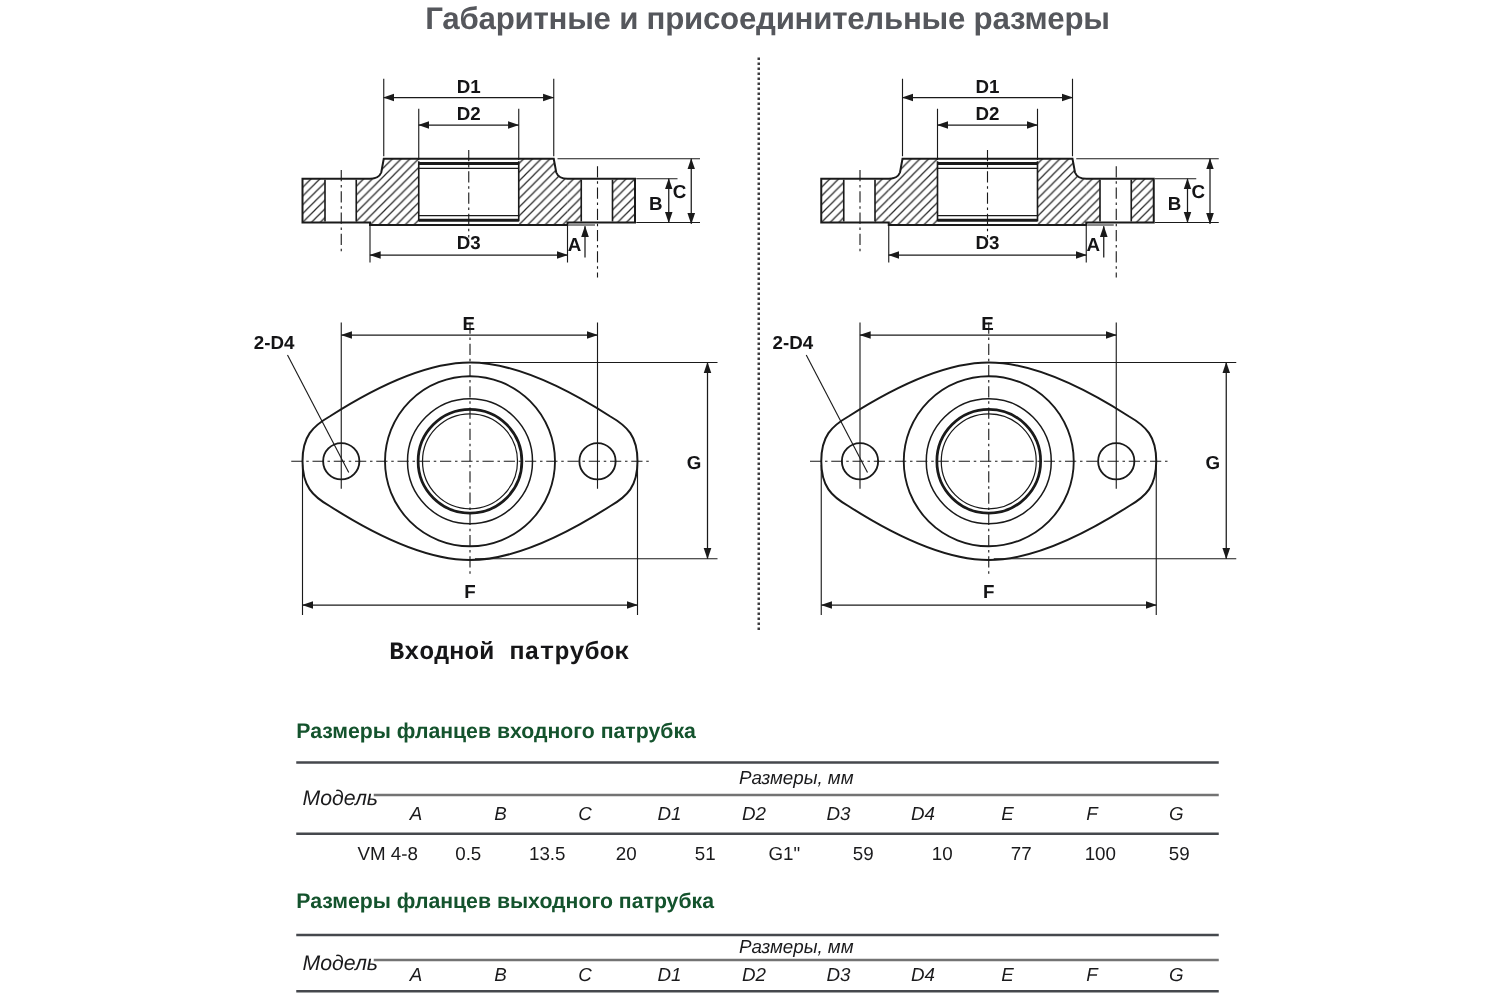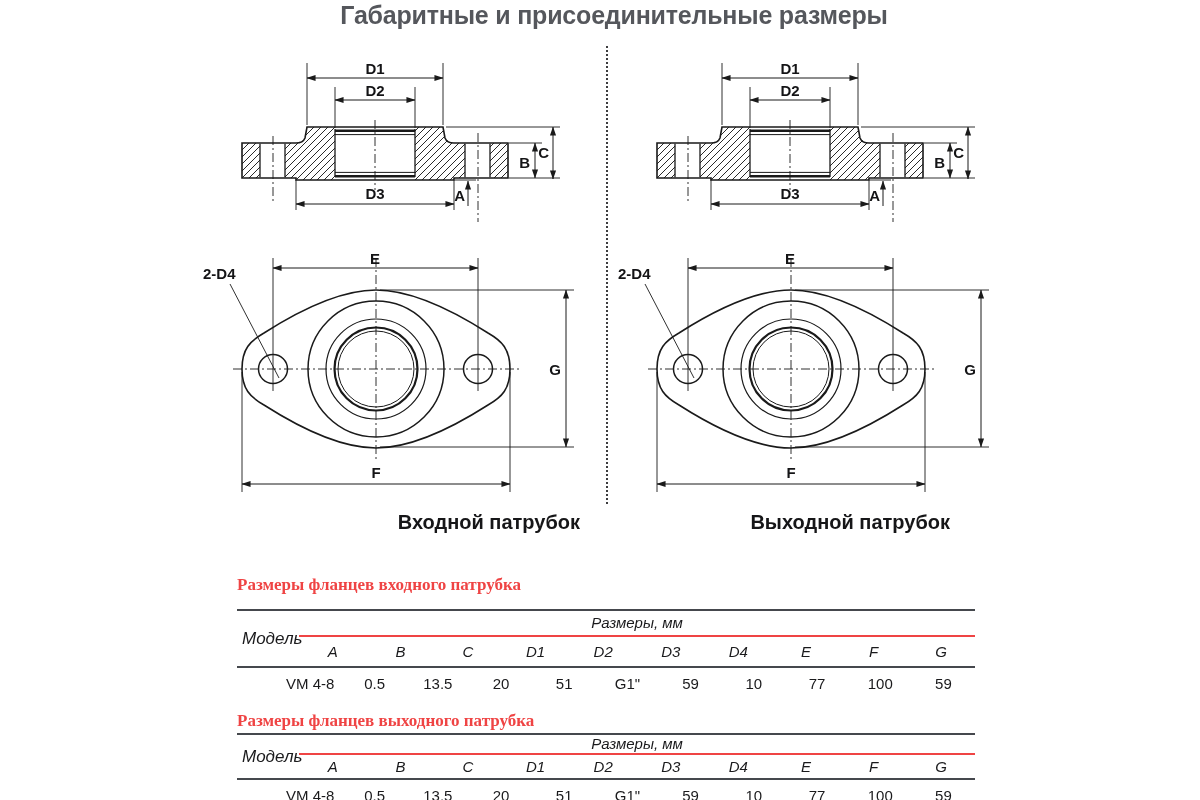--- a/index.html
+++ b/index.html
@@ -4,31 +4,31 @@
 <style>
   html,body{margin:0;padding:0;background:#fff;}
   .page{position:relative;width:1200px;height:800px;background:#fff;overflow:hidden;
         font-family:"Liberation Sans",sans-serif;color:#1a1a1c;padding-left:28px;}
   .title{position:absolute;left:0;right:0;top:1px;text-align:center;
          font-size:25px;font-weight:bold;letter-spacing:-0.2px;color:#55575c;}
   .diagram{position:absolute;top:45px;}
   .diagram.left{left:195px;}
   .diagram.right{left:610px;}
   .divider{position:absolute;left:606px;top:46px;height:458px;width:0;border-left:2px dotted #3c3c3e;}
-  .caption{position:absolute;top:511px;font-size:20px;font-weight:bold;text-align:right;color:#161618;}
+  .caption{position:absolute;top:511px;font-size:20px;font-weight:bold;text-align:center;color:#161618;font-family:Liberation Mono, monospace;}
   .caption.left{left:235px;width:345px;}
   .caption.right{left:650px;width:300px;}
   .tables{position:absolute;left:237px;top:575px;width:738px;}
-  .tbl-heading{font-size:17px;font-weight:bold;color:#ef4444;height:20px;line-height:20px;margin:0 0 14px 0;font-family:Liberation Serif, serif;}
-  .tbl-heading.second{margin-top:12px;margin-bottom:2px;}
+  .tbl-heading{font-size:17px;font-weight:bold;color:#14532d;height:20px;line-height:20px;margin:0 0 14px 0;}
+  .tbl-heading.second{margin-top:12px;margin-bottom:16px;}
   .tbl{border-top:2.5px solid #45484d;}
   .tbl-head{display:flex;border-bottom:2px solid #45484d;}
   .model-col{width:62px;display:flex;align-items:center;font-style:italic;font-size:17px;padding-left:5px;box-sizing:border-box;}
   .sizes-col{flex:1;}
-  .sizes-label{height:24px;line-height:23px;border-bottom:2px solid #ef4444;text-align:center;
+  .sizes-label{height:24px;line-height:23px;border-bottom:2px solid #737373;text-align:center;
                font-style:italic;font-size:15px;}
   .letters{display:flex;height:29px;align-items:center;}
   .cell{flex:1;text-align:center;font-size:15px;}
   .letters .cell{font-style:italic;}
   .data-row{display:flex;height:31px;align-items:center;margin-left:44px;}
   .data-model{width:62px;padding-left:5px;box-sizing:border-box;font-size:15px;}
   
   .t2 .sizes-label{height:18px;line-height:17px;}
   .t2 .letters{height:23px;}
   .t2 .data-row{height:30px;}
@@ -239,21 +239,20 @@
       <text x="375" y="264" text-anchor="middle">E</text>
       <text x="376" y="478" text-anchor="middle">F</text>
       <text x="561" y="375" text-anchor="end">G</text>
       <text x="203" y="279" text-anchor="start">2-D4</text>
     </g>
   </svg>
 
   <div class="divider"></div>
 
   <div class="caption left">Входной патрубок</div>
-  <div class="caption right">Выходной патрубок</div>
 
   <div class="tables">
 
     <div class="tbl-heading">Размеры фланцев входного патрубка</div>
     <div class="tbl t1">
       <div class="tbl-head">
         <div class="model-col">Модель</div>
         <div class="sizes-col">
           <div class="sizes-label">Размеры, мм</div>
           <div class="letters">

